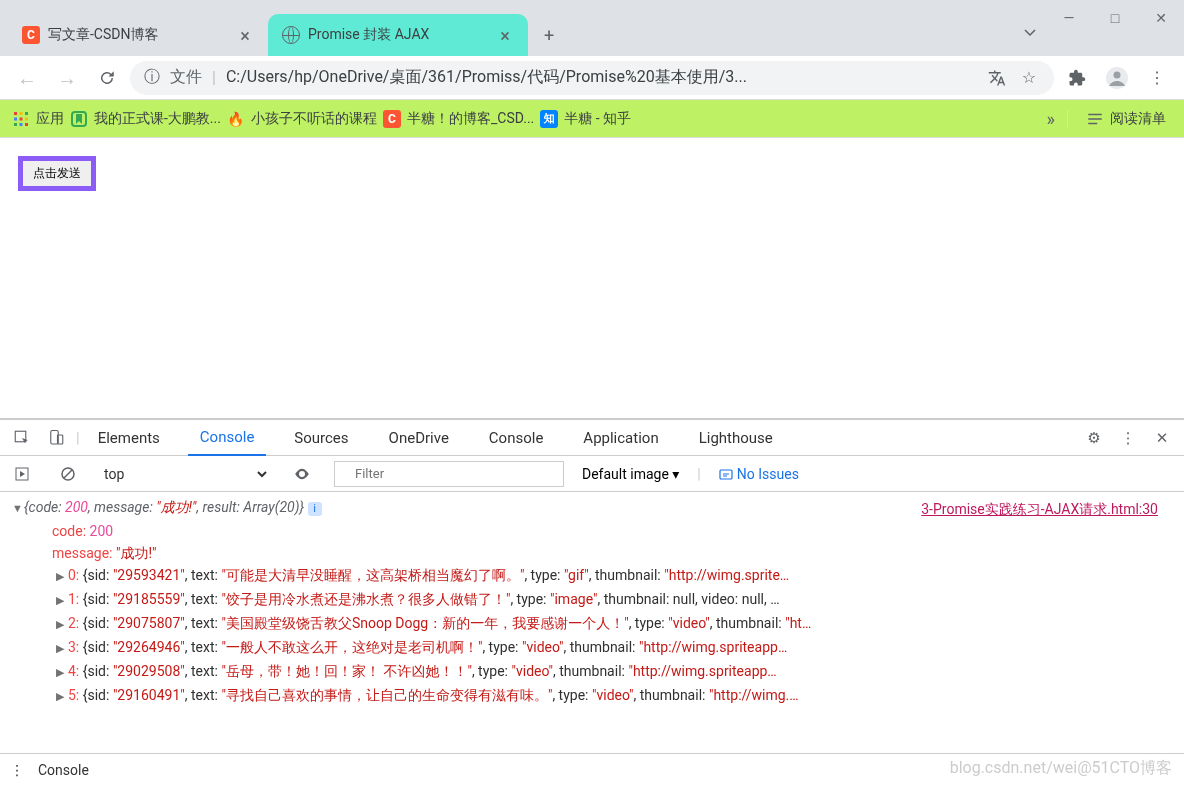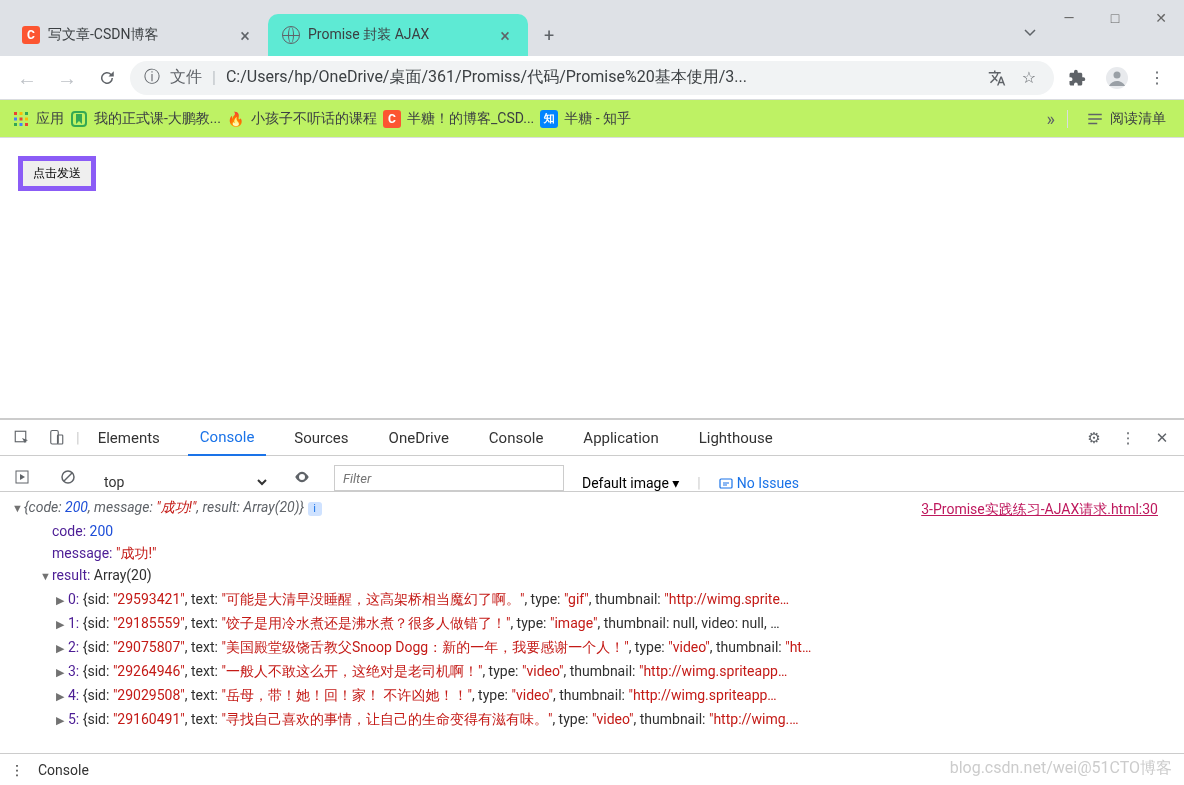--- a/index.html
+++ b/index.html
@@ -38,31 +38,31 @@
 .page-content h2 { font-size: 28px; font-weight: 700; color: #000; margin-bottom: 28px; }
 .send-btn { padding: 4px 10px; font-size: 12px; background: #efefef; border: 5px solid #8b5cf6; font-family: inherit; }
 
 .devtools { position: absolute; bottom: 0; left: 0; right: 0; height: 367px; background: #fff; border-top: 2px solid #ccc; display: flex; flex-direction: column; }
 .dt-tabs { height: 36px; border-bottom: 1px solid #ccc; display: flex; align-items: center; padding: 0 8px; gap: 6px; font-size: 15px; color: #333; }
 .dt-tab { padding: 0 12px; height: 36px; display: flex; align-items: center; }
 .dt-tab.active { border-bottom: 2px solid #1a73e8; color: #1a73e8; }
 .dt-tabs .spacer { flex: 1; }
 .dt-icon { width: 28px; height: 28px; display: flex; align-items: center; justify-content: center; color: #5f6368; }
 
-.dt-filter { height: 36px; border-bottom: 1px solid #ccc; display: flex; align-items: flex-end; padding: 0 8px; gap: 18px; font-size: 14px; }
+.dt-filter { height: 36px; border-bottom: 1px solid #ccc; display: flex; align-items: center; padding: 0 8px; gap: 18px; font-size: 14px; }
 .dt-filter select { border: none; font-size: 14px; color: #333; background: transparent; }
-.filter-input { height: 26px; border: 1px solid #ccc; padding: 0 8px; font-size: 13px; width: 230px; font-style: italic; }
+.filter-input { height: 26px; border: 1px solid #ccc; padding: 0 20px; font-size: 13px; width: 230px; }
 .no-issues { color: #1a73e8; display: flex; align-items: center; gap: 4px; }
 
 .dt-console { flex: 1; overflow: auto; font-family: Consolas, Menlo, monospace; font-size: 14px; padding: 4px 0 4px 24px; line-height: 22px; color: #303030; position: relative; }
 .src-link { position: absolute; right: 26px; top: 6px; color: #be185d; text-decoration: underline; font-size: 14px; }
 .row { white-space: nowrap; }
 .tri { display: inline-block; width: 12px; color: #727272; font-size: 11px; margin-left: -12px; }
-.key { color: #4c1d95; }
-.num { color: #1d4ed8; }
+.key { color: #ef4444; }
+.num { color: #ec4899; }
 .str { color: #c41a16; }
 .gray { color: #5f6368; font-style: italic; }
 .info-badge { display: inline-block; width: 14px; height: 14px; background: #cfe2ff; color: #1a73e8; border-radius: 3px; font-size: 11px; text-align: center; line-height: 14px; font-style: normal; }
 .indent1 { padding-left: 28px; }
 .indent2 { padding-left: 44px; }
 
 .dt-drawer { height: 32px; border-top: 1px solid #ccc; display: flex; align-items: center; padding: 0 10px; gap: 14px; font-size: 14px; color: #333; }
 .watermark { position: absolute; right: 12px; bottom: 6px; color: #ccc; font-size: 16px; }
 
 .csdn-fav { width: 18px; height: 18px; background: #fc5531; color: #fff; font-size: 12px; font-weight: bold; display: flex; align-items: center; justify-content: center; border-radius: 3px; }
@@ -252,21 +252,20 @@
     </span>
   </div>
 
   <div class="dt-console">
     <a class="src-link">3-Promise实践练习-AJAX请求.html:30</a>
     <div class="row">
       <span class="tri">▼</span><span class="gray">{code: <span class="num">200</span>, message: <span class="str">"<span>成功!</span>"</span>, result: <span>Array(20)</span>}</span> <span class="info-badge">i</span>
     </div>
     <div class="row indent1"><span class="key">code:</span> <span class="num">200</span></div>
     <div class="row indent1"><span class="key">message:</span> <span class="str">"成功!"</span></div>
-    <div class="row indent1"><span class="tri">▼</span><span class="key">result:</span> <span>Array(20)</span></div>
     <div id="console-rows">
         <div class="row indent2"><span class="tri">▶</span><span class="key">0:</span> {sid: <span class="str">"29593421"</span>, text: <span class="str">"可能是大清早没睡醒，这高架桥相当魔幻了啊。"</span>, type: <span class="str">"gif"</span>, thumbnail: <span class="str">"http://wimg.sprite…</span></div>
         <div class="row indent2"><span class="tri">▶</span><span class="key">1:</span> {sid: <span class="str">"29185559"</span>, text: <span class="str">"饺子是用冷水煮还是沸水煮？很多人做错了！"</span>, type: <span class="str">"image"</span>, thumbnail: null, video: null, …</div>
         <div class="row indent2"><span class="tri">▶</span><span class="key">2:</span> {sid: <span class="str">"29075807"</span>, text: <span class="str">"美国殿堂级饶舌教父Snoop Dogg：新的一年，我要感谢一个人！"</span>, type: <span class="str">"video"</span>, thumbnail: <span class="str">"ht…</span></div>
         <div class="row indent2"><span class="tri">▶</span><span class="key">3:</span> {sid: <span class="str">"29264946"</span>, text: <span class="str">"一般人不敢这么开，这绝对是老司机啊！"</span>, type: <span class="str">"video"</span>, thumbnail: <span class="str">"http://wimg.spriteapp…</span></div>
         <div class="row indent2"><span class="tri">▶</span><span class="key">4:</span> {sid: <span class="str">"29029508"</span>, text: <span class="str">"岳母，带！她！回！家！ 不许凶她！！"</span>, type: <span class="str">"video"</span>, thumbnail: <span class="str">"http://wimg.spriteapp…</span></div>
         <div class="row indent2"><span class="tri">▶</span><span class="key">5:</span> {sid: <span class="str">"29160491"</span>, text: <span class="str">"寻找自己喜欢的事情，让自己的生命变得有滋有味。"</span>, type: <span class="str">"video"</span>, thumbnail: <span class="str">"http://wimg.…</span></div>
       </div>
   </div>
 

